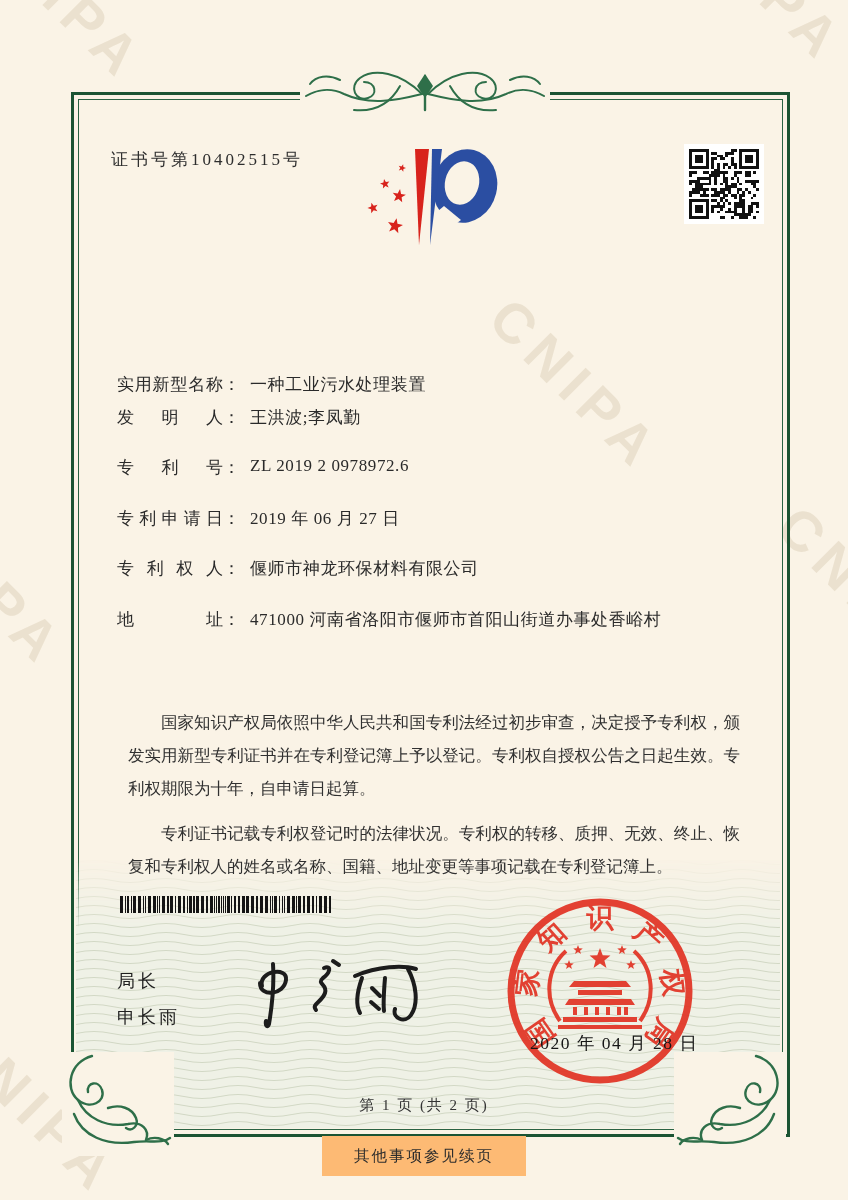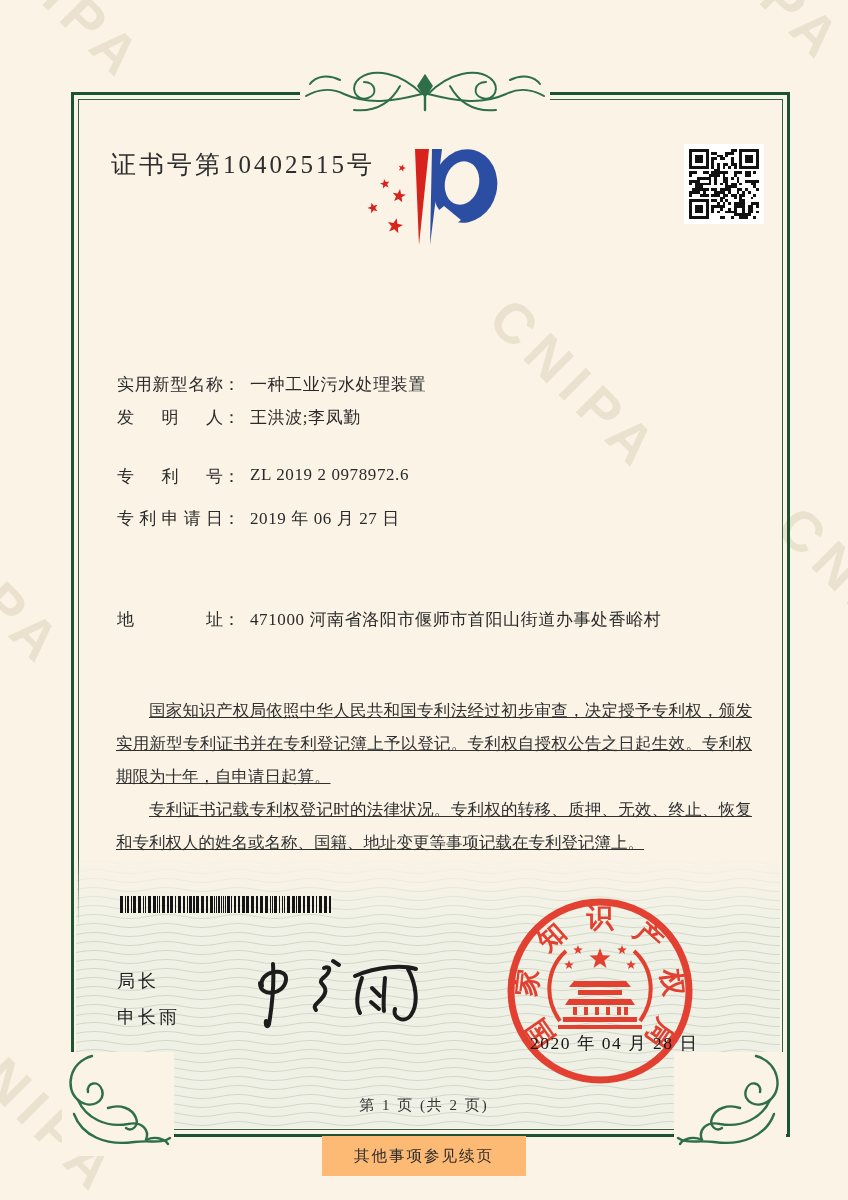--- a/index.html
+++ b/index.html
@@ -17,37 +17,37 @@
   .frame-inner{position:absolute;left:4px;top:4px;right:4px;bottom:4px;border:1px solid #2a6343;}
   
   .orn-top{position:absolute;left:300px;top:60px;width:250px;height:62px;background:#faf3e6;}
   .orn-corner{position:absolute;width:112px;height:104px;background:#faf3e6;}
   .orn-bl{left:62px;top:1052px;} .orn-br{left:674px;top:1052px;transform:scaleX(-1);}
   
   .waveband{position:absolute;left:76px;top:858px;width:704px;height:270px;
             -webkit-mask-image:linear-gradient(to bottom,transparent 0,#000 70px);
             mask-image:linear-gradient(to bottom,transparent 0,#000 70px);}
   
-  .cert-no{position:absolute;left:111px;top:148px;font-size:25px;letter-spacing:3px;color:#2d2d2d;}
+  .cert-no{position:absolute;left:111px;top:148px;font-size:17px;letter-spacing:3px;color:#2d2d2d;}
   .logo{position:absolute;left:366px;top:146px;width:135px;height:104px;}
   .qr{position:absolute;left:684px;top:144px;width:80px;height:80px;background:#fff;padding:0;}
   .qr svg{position:absolute;left:5px;top:5px;}
   .title{position:absolute;left:0;top:254px;width:100%;text-align:center;font-size:41px;font-weight:700;
          letter-spacing:6px;color:#131313;}
   
   .row{position:absolute;left:117px;width:640px;font-size:17px;color:#2a2a2a;}
-  .r0{top:373px;font-family:Liberation Mono, monospace;} .r1{top:406px;} .r2{top:456px;margin-top:9px;} .r3{top:507px;} .r4{top:557px;} .r5{top:608px;} .r6{top:658px;}
+  .r0{top:373px;font-family:Liberation Mono, monospace;} .r1{top:406px;} .r2{top:456px;} .r3{top:507px;} .r4{top:557px;} .r5{top:608px;} .r6{top:658px;}
   .f-label{display:inline-block;width:106px;text-align:justify;text-align-last:justify;vertical-align:top;}
   .f-colon{display:inline-block;vertical-align:top;}
   .f-value{display:inline-block;margin-left:10px;vertical-align:top;letter-spacing:0.6px;}
   .pair2{position:absolute;left:338px;top:0;}
   
   .body-text{position:absolute;left:116px;top:694px;width:636px;font-size:16.5px;line-height:33px;
              text-align:justify;color:#303030;}
-  .body-text p{margin:0;text-indent:2em;text-decoration:underline;}
+  .body-text p{margin:12px;text-indent:2em;}
   
   .barcode{position:absolute;left:120px;top:896px;}
   .sig-role{position:absolute;left:117px;top:969px;font-size:18px;letter-spacing:3px;color:#1e1e1e;
             font-family:"Liberation Sans","DejaVu Sans",sans-serif;}
   .sig-name{position:absolute;left:117px;top:1005px;font-size:18px;letter-spacing:3px;color:#1e1e1e;
             font-family:"Liberation Sans","DejaVu Sans",sans-serif;}
   .sig-hand{position:absolute;left:248px;top:956px;width:205px;height:80px;}
   
   .seal{position:absolute;left:502px;top:893px;width:196px;height:196px;opacity:0.93;}
   .seal-date{position:absolute;left:530px;top:1031px;font-size:17.5px;letter-spacing:1.5px;color:#161616;}
@@ -464,20 +464,23 @@
   </div>
   <div class="row r1">
     <span class="f-label">发明人</span><span class="f-colon">：</span><span class="f-value">王洪波;李凤勤</span>
   </div>
   <div class="row r2">
     <span class="f-label">专利号</span><span class="f-colon">：</span><span class="f-value">ZL 2019 2 0978972.6</span>
   </div>
   <div class="row r3">
     <span class="f-label">专利申请日</span><span class="f-colon">：</span><span class="f-value">2019 年 06 月 27 日</span>
   </div>
+  <div class="row r4">
+    <span class="f-label">专利权人</span><span class="f-colon">：</span><span class="f-value">偃师市神龙环保材料有限公司</span>
+  </div>
   <div class="row r5">
     <span class="f-label">地址</span><span class="f-colon">：</span><span class="f-value">471000 河南省洛阳市偃师市首阳山街道办事处香峪村</span>
   </div>
 
   <div class="body-text">
     <p>国家知识产权局依照中华人民共和国专利法经过初步审查，决定授予专利权，颁发实用新型专利证书并在专利登记簿上予以登记。专利权自授权公告之日起生效。专利权期限为十年，自申请日起算。</p>
     <p>专利证书记载专利权登记时的法律状况。专利权的转移、质押、无效、终止、恢复和专利权人的姓名或名称、国籍、地址变更等事项记载在专利登记簿上。</p>
   </div>
 
   <div class="barcode">

